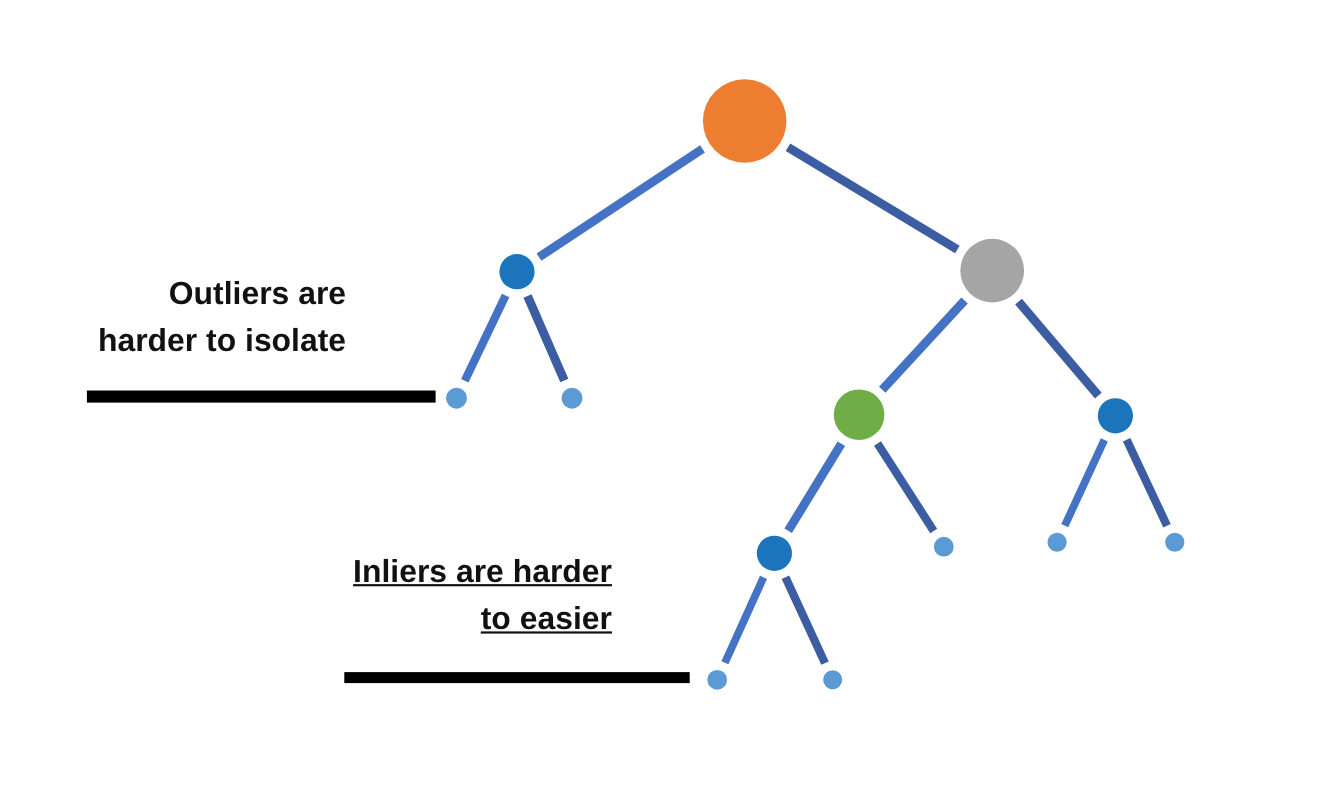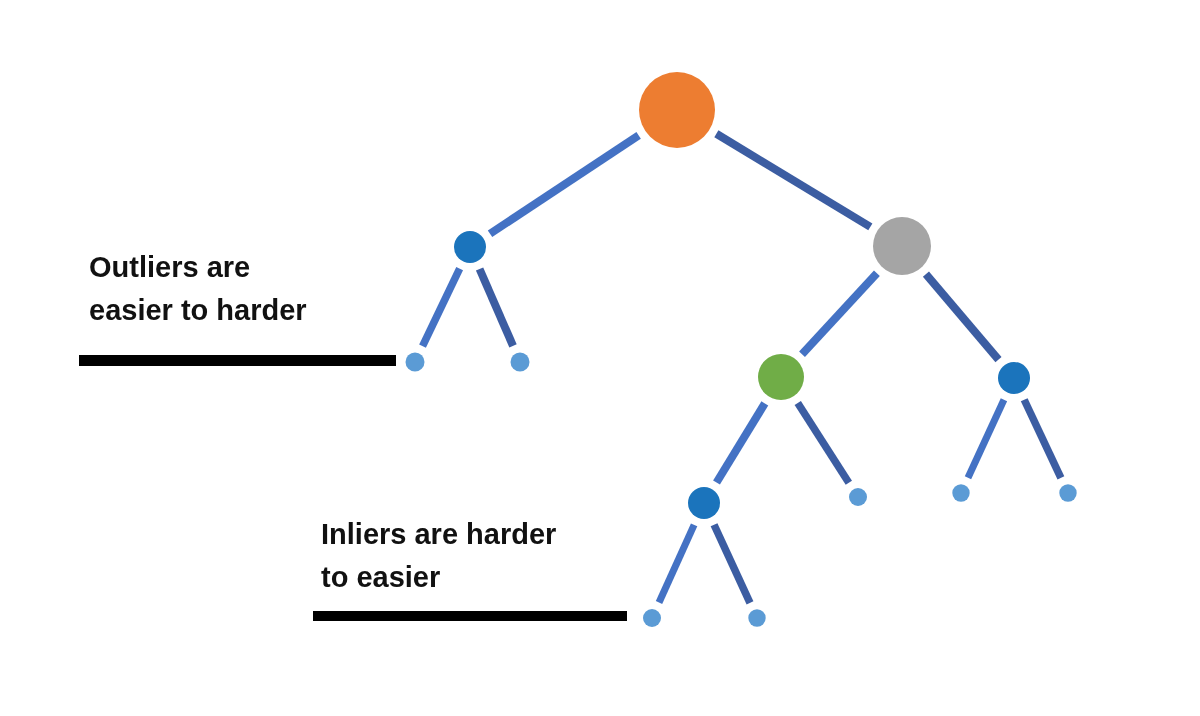--- a/index.html
+++ b/index.html
@@ -7,20 +7,21 @@
     padding: 0;
     background: #ffffff;
     font-family: "Liberation Sans", "DejaVu Sans", sans-serif;
   }
   #canvas {
     position: relative;
     width: 1200px;
     height: 716px;
     background: #ffffff;
     overflow: hidden;
+    text-align: right;
   }
   #tree-svg {
     position: absolute;
     left: 0;
     top: 0;
   }
   .annotation {
     position: absolute;
     color: #111111;
     font-weight: 700;
@@ -62,23 +63,23 @@
       <circle cx="704" cy="503" r="16" fill="#1B74BC"></circle>
       <circle cx="858" cy="497" r="9" fill="#5B9BD5"></circle>
       <circle cx="961" cy="493" r="8.7" fill="#5B9BD5"></circle>
       <circle cx="1068" cy="493" r="8.7" fill="#5B9BD5"></circle>
       <circle cx="652" cy="618" r="9" fill="#5B9BD5"></circle>
       <circle cx="757" cy="618" r="8.7" fill="#5B9BD5"></circle>
     </svg>
 
   <div class="annotation" style="left: 89px; top: 246px;">
     <div>Outliers are</div>
-    <div>easier to harder</div>
+    <div>harder to isolate</div>
   </div>
   <div class="underline-bar" style="left: 79px; top: 355px; width: 317px; height: 11px;"></div>
 
-  <div class="annotation" style="left: 321px; top: 513px;">
+  <div class="annotation" style="left: 321px; top: 499px; text-decoration: underline;">
     <div>Inliers are harder</div>
     <div>to easier</div>
   </div>
   <div class="underline-bar" style="left: 313px; top: 611px; width: 314px; height: 10px;"></div>
 
 </div>
 
 </body></html>

